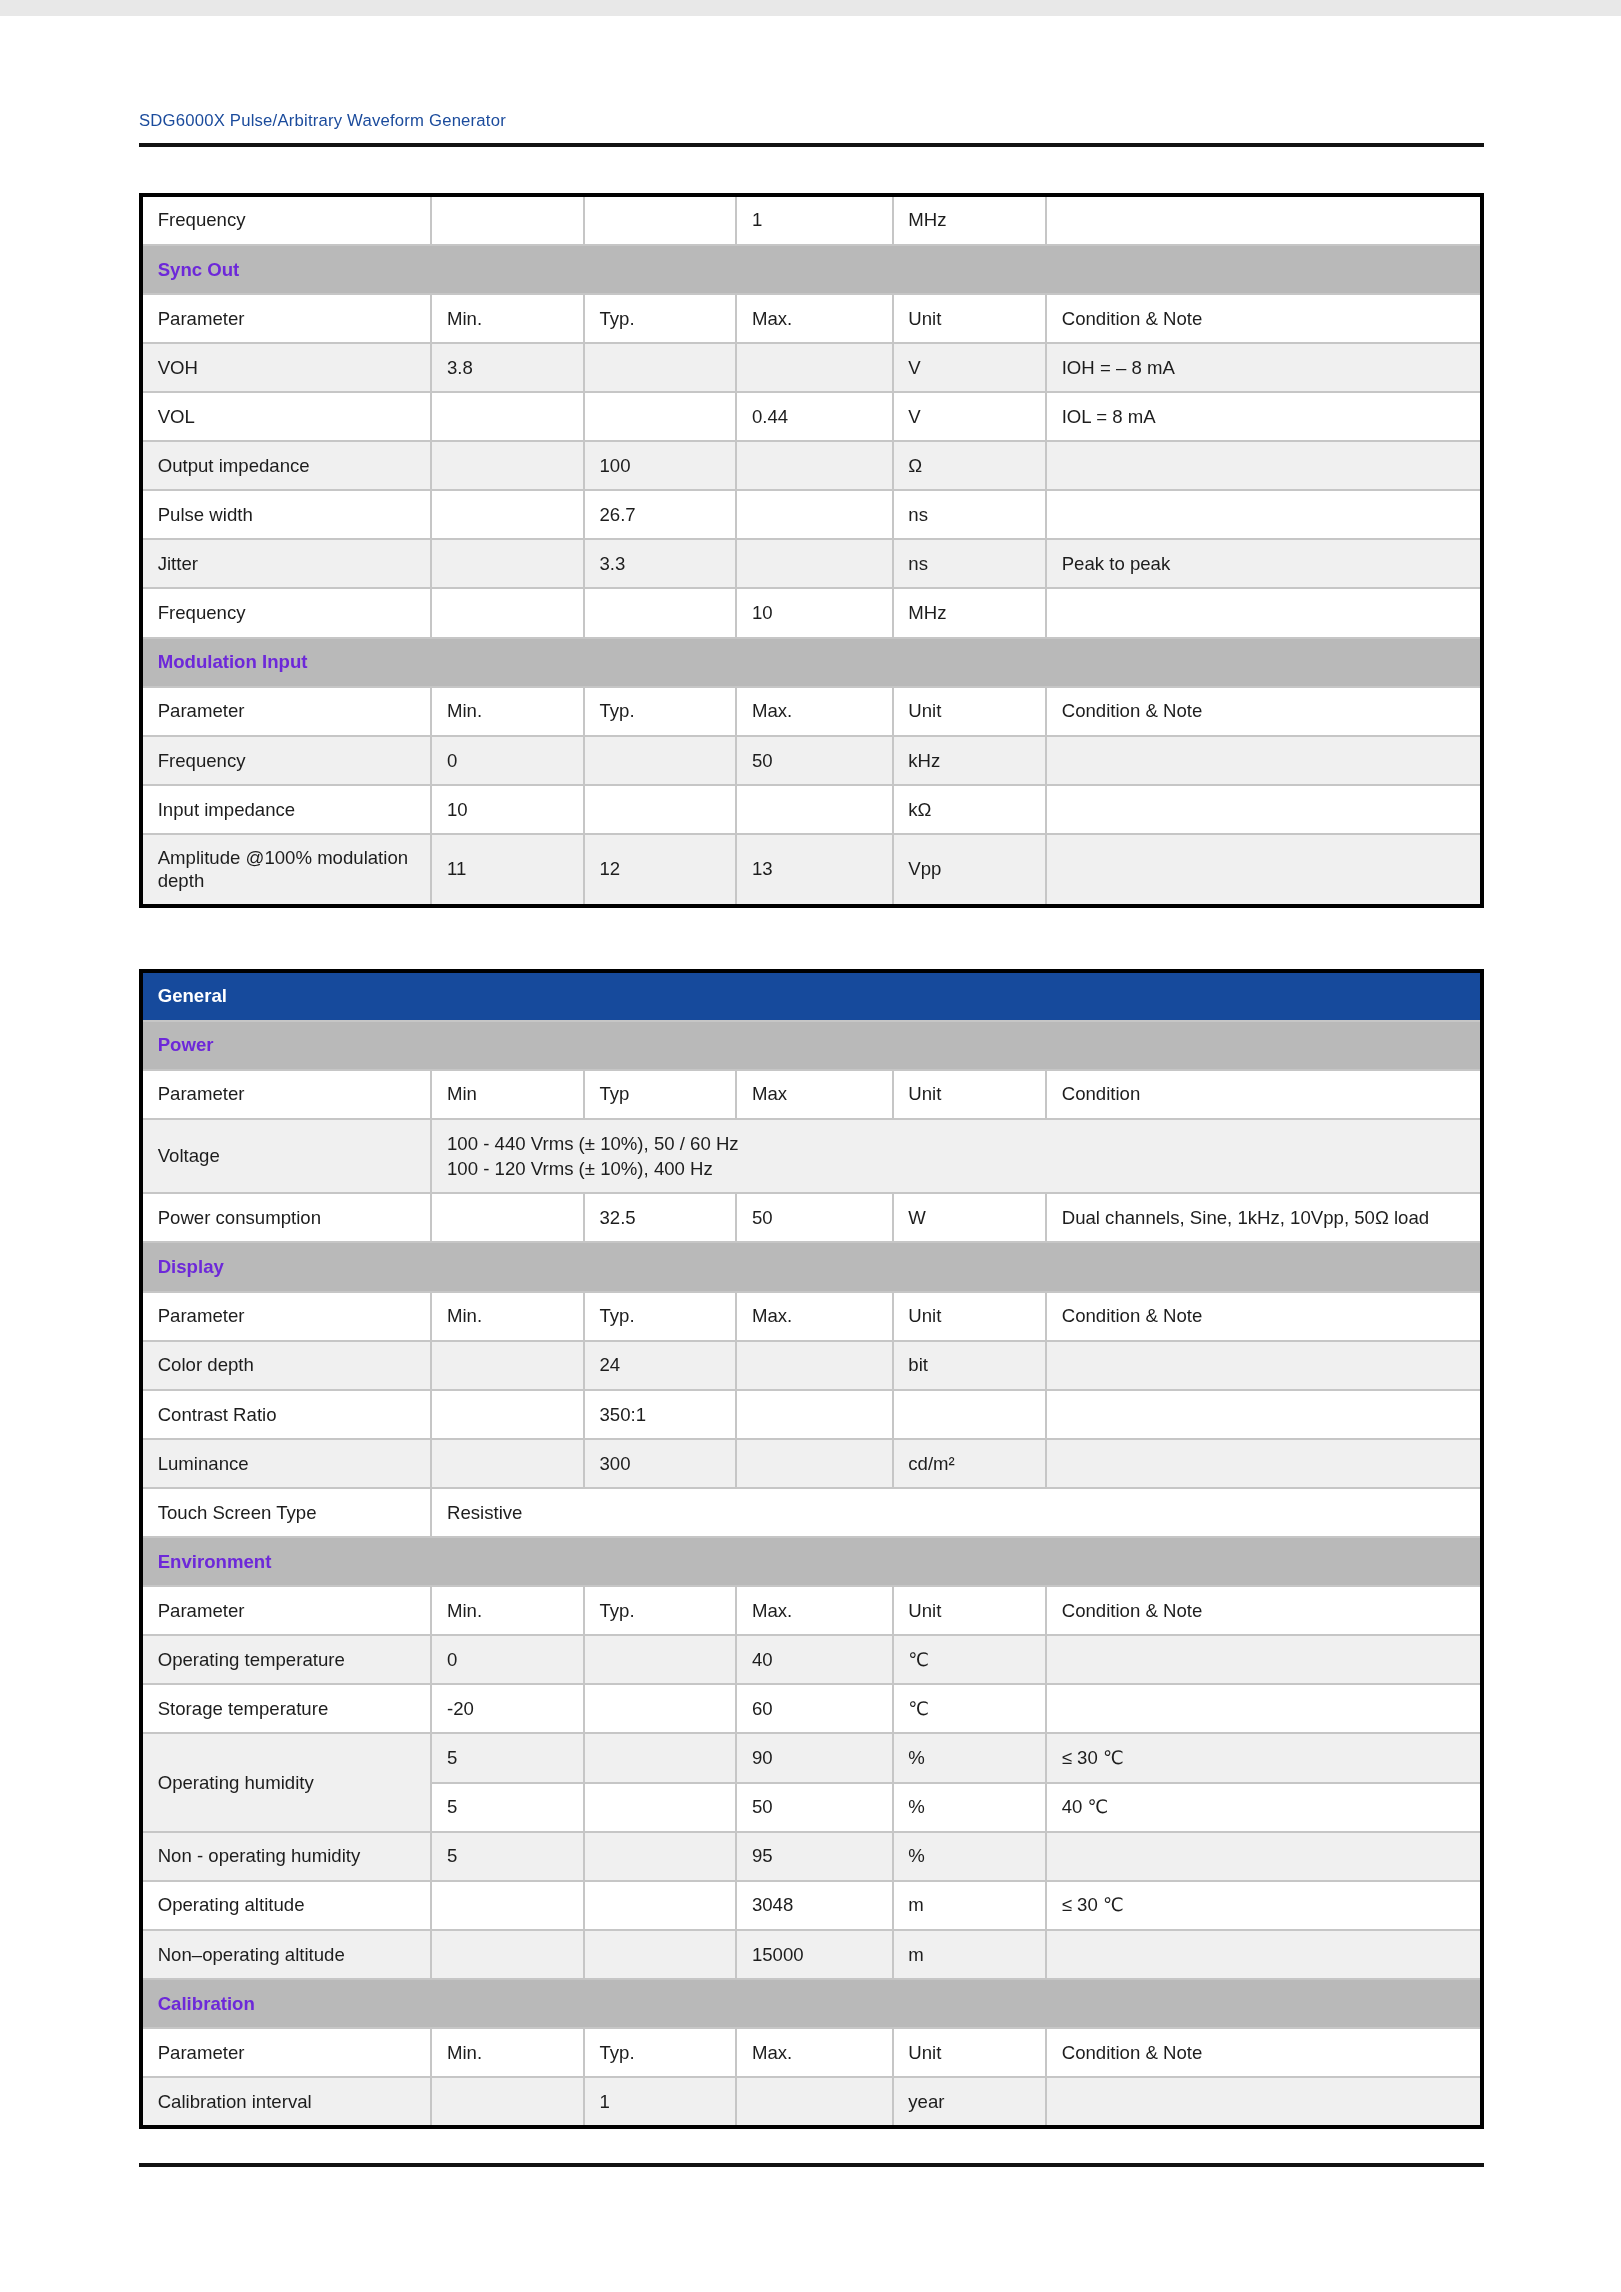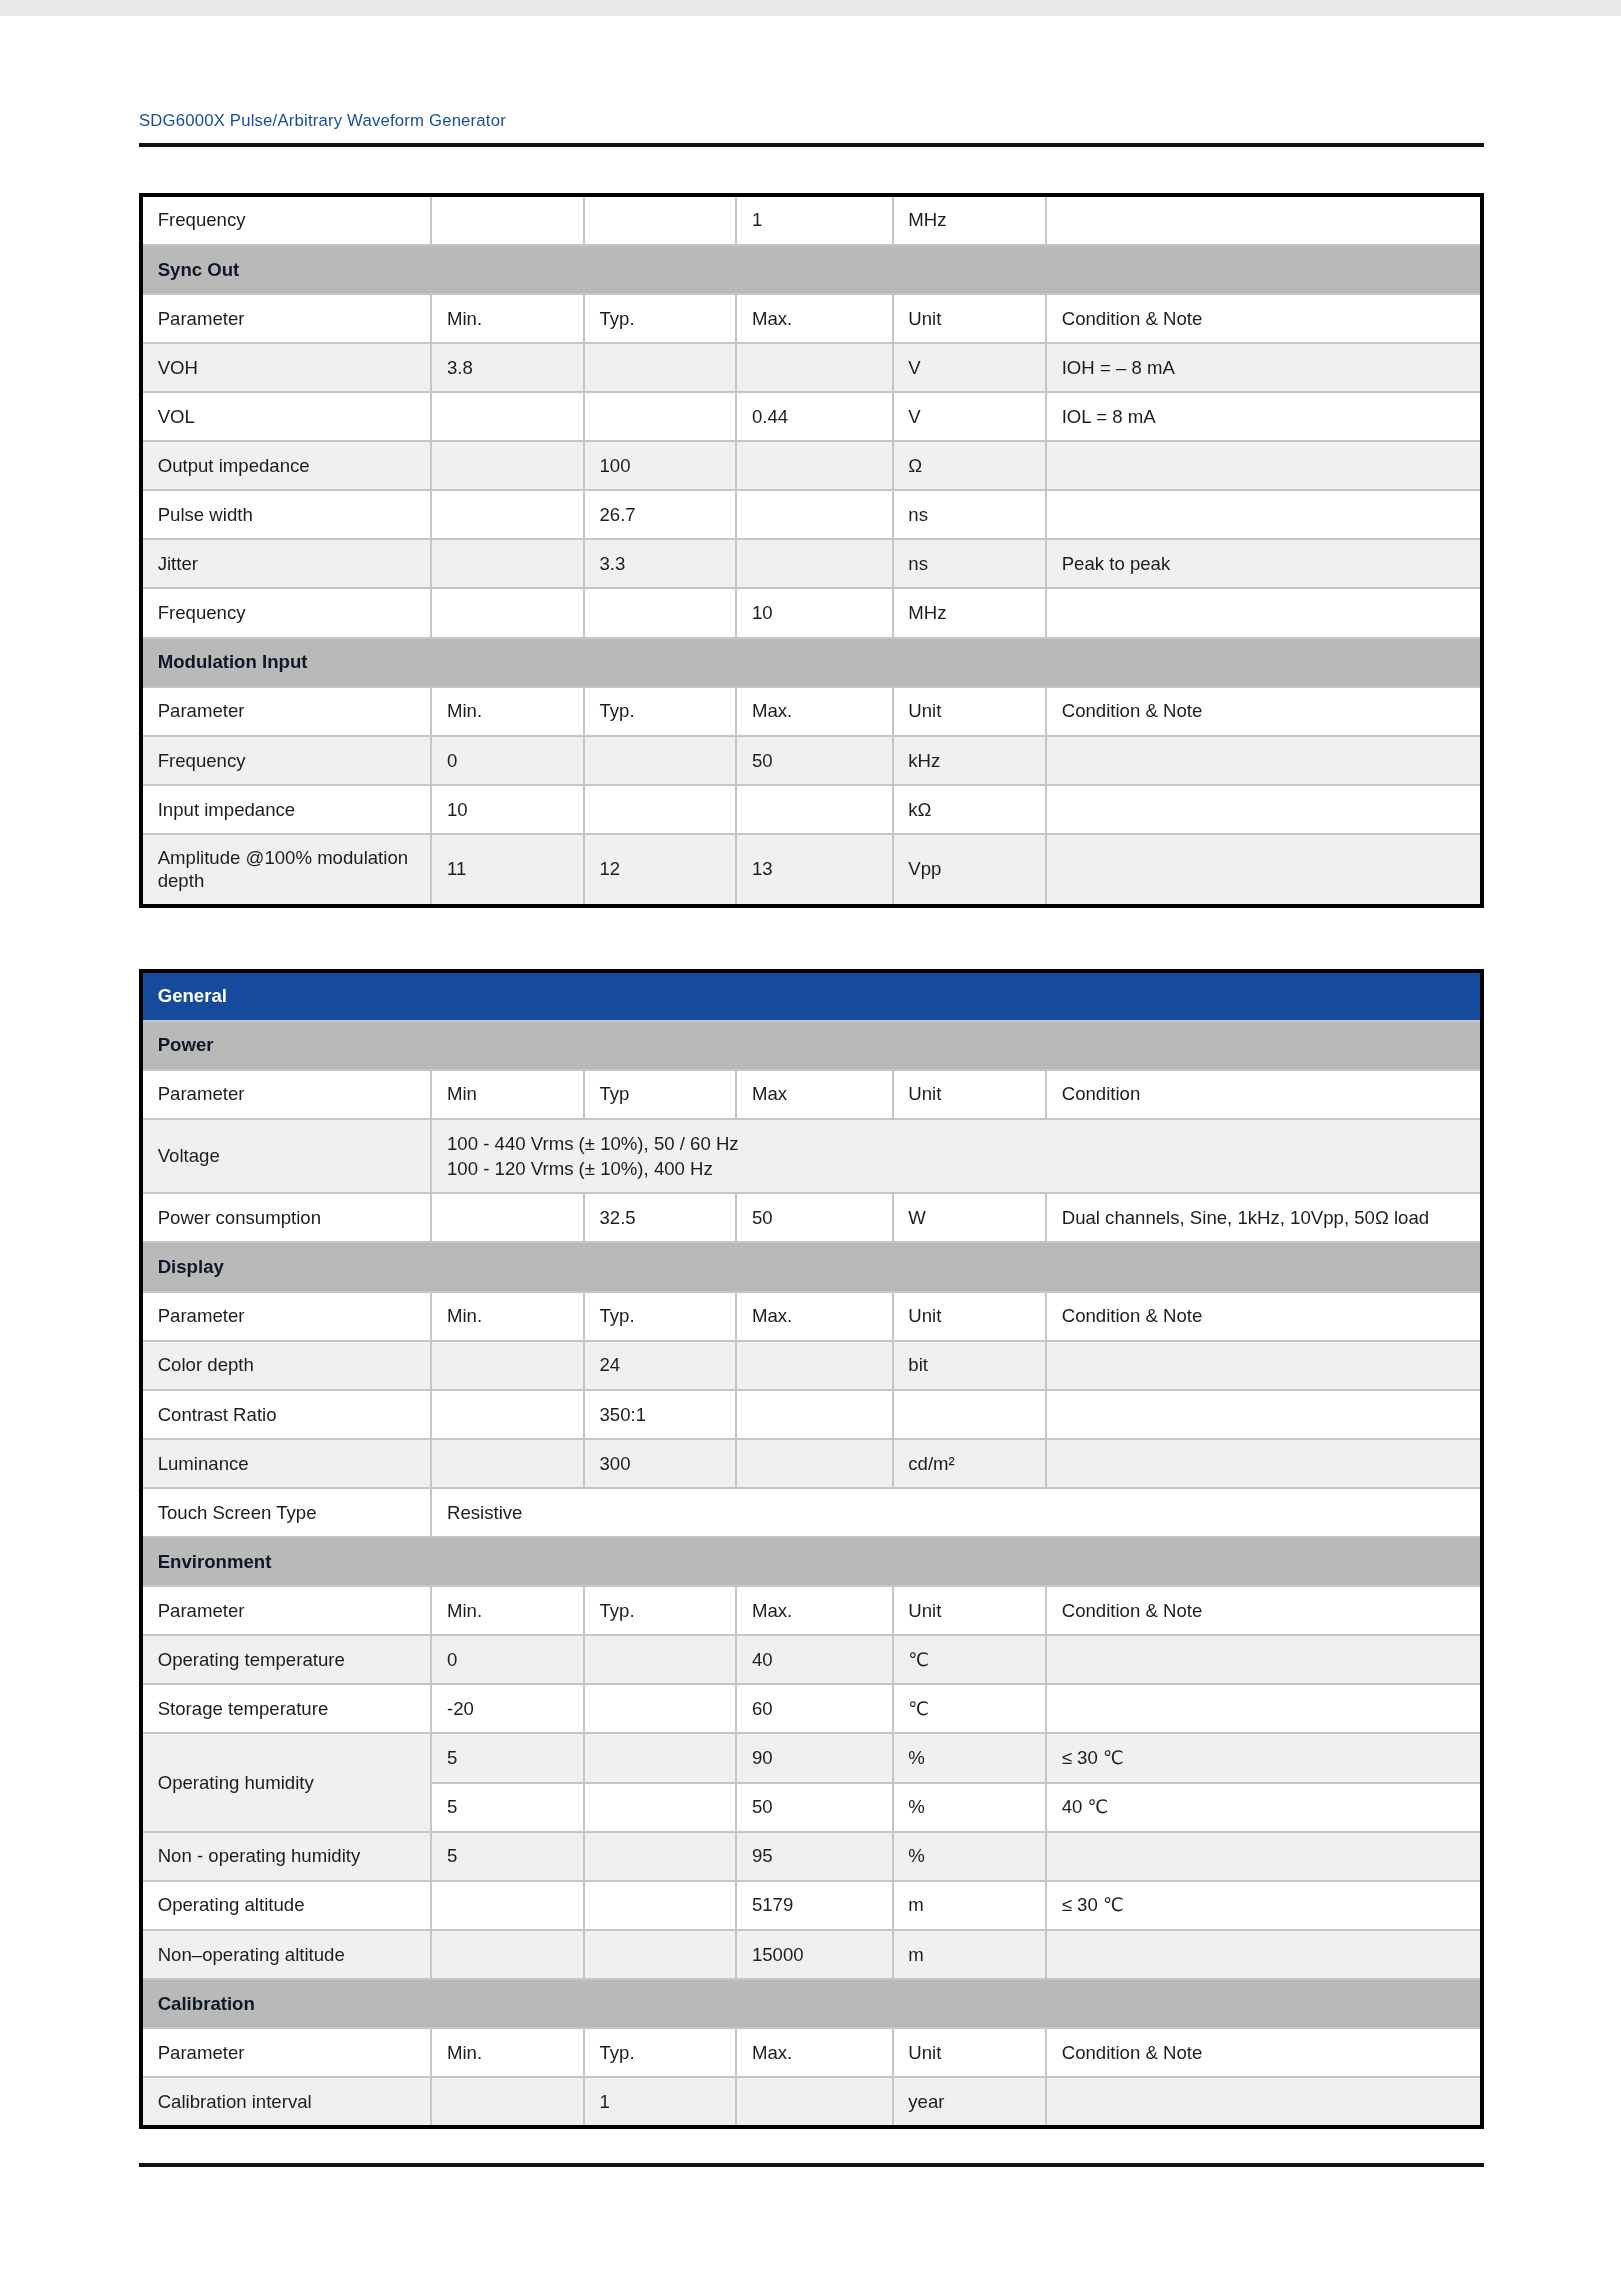--- a/index.html
+++ b/index.html
@@ -37,21 +37,21 @@
     padding:10.8px 14.7px;
     height:25.5px;
     vertical-align:middle;
     overflow:hidden;
     background:#ffffff;
   }
   tr.shade td{background:#f0f0f0;}
   tr.section td{
     background:#b9b9b9;
     font-weight:bold;
-    color:#0f172a;
+    color:#6d28d9;
     border-left:none;border-right:none;
   }
   tr.title td{
     background:#164a9c;
     color:#ffffff;
     font-weight:bold;
     border-left:none;border-right:none;
   }
   td.multiline div{line-height:25.5px;}
   .footer{
@@ -318,21 +318,21 @@
             <td>5</td>
             <td></td>
             <td>95</td>
             <td>%</td>
             <td></td>
           </tr>
           <tr class="">
             <td>Operating altitude</td>
             <td></td>
             <td></td>
-            <td>5179</td>
+            <td>3048</td>
             <td>m</td>
             <td>≤ 30  ℃</td>
           </tr>
           <tr class="shade">
             <td>Non–operating altitude</td>
             <td></td>
             <td></td>
             <td>15000</td>
             <td>m</td>
             <td></td>

